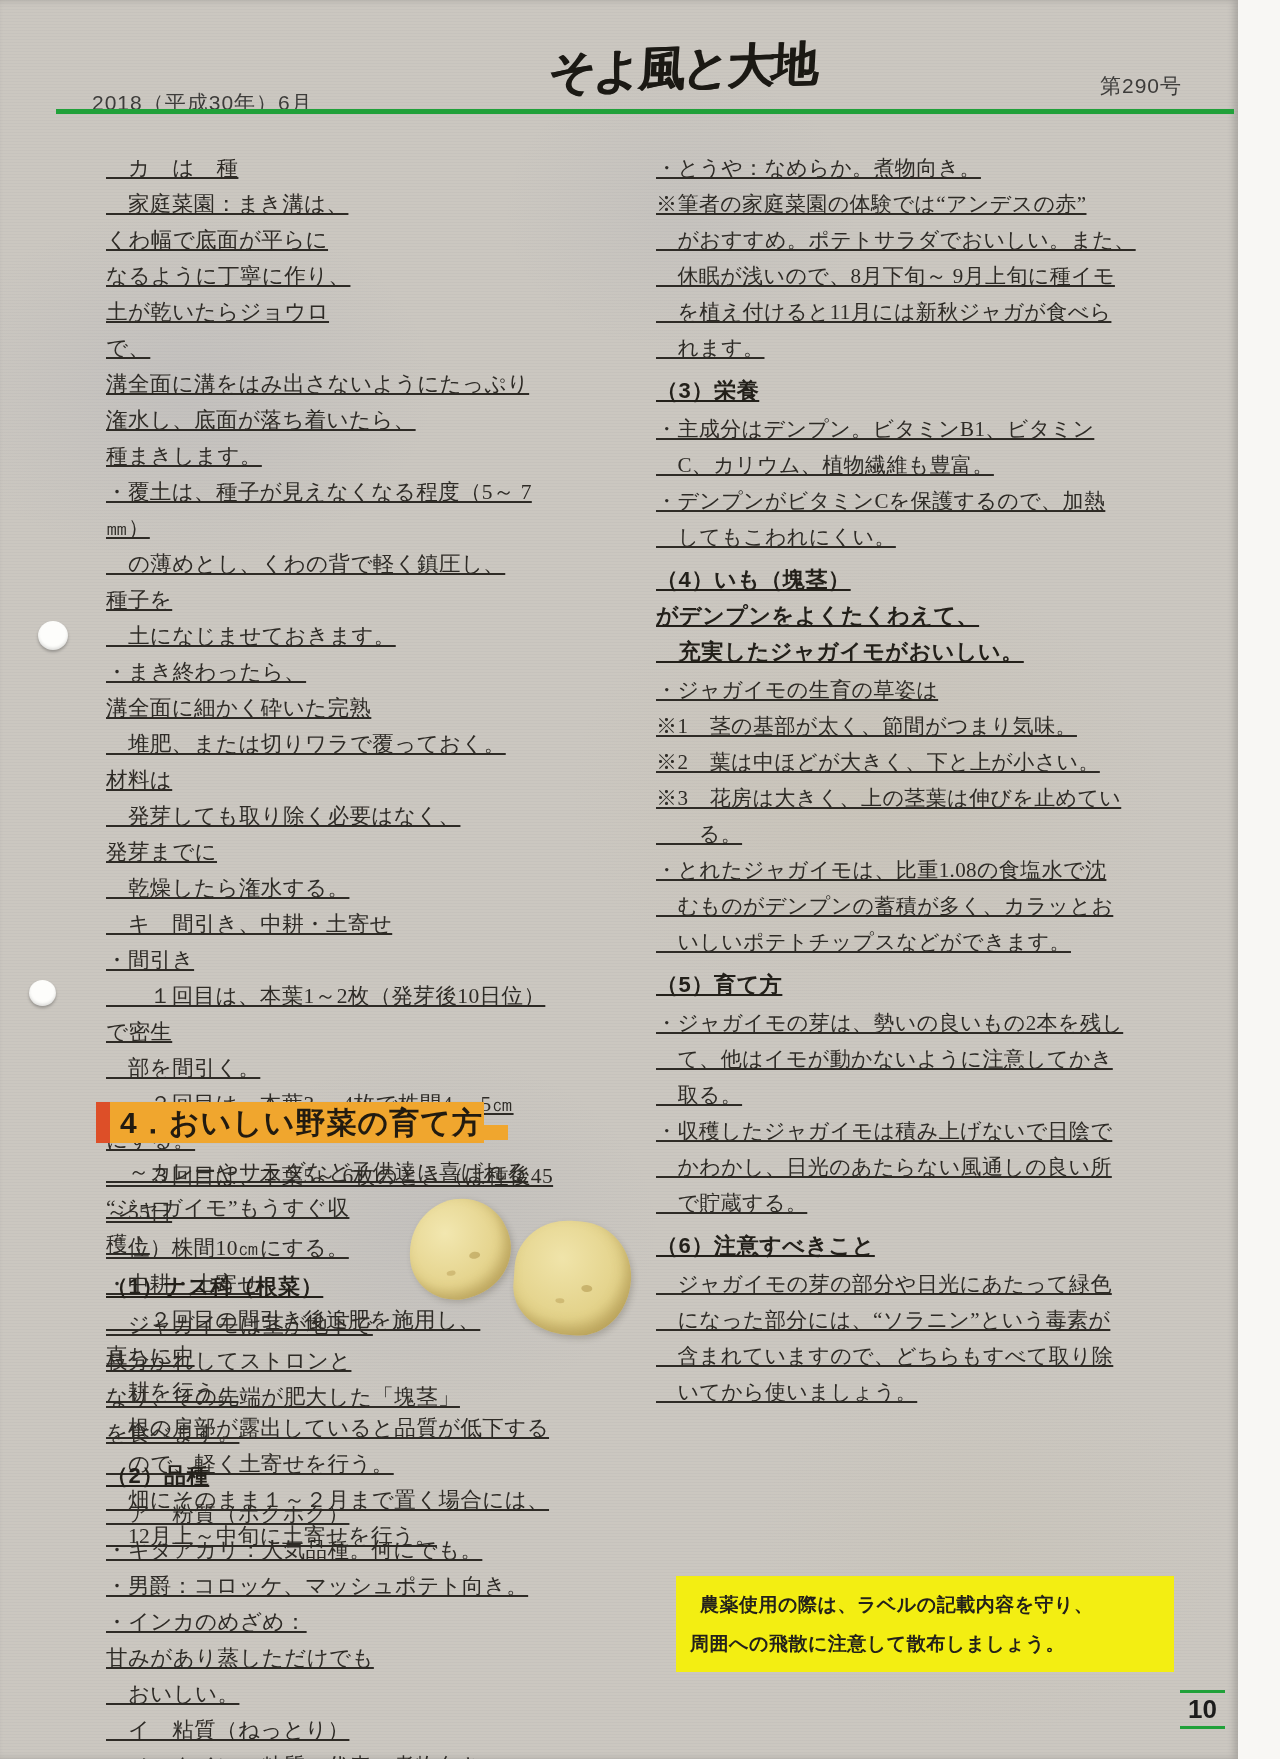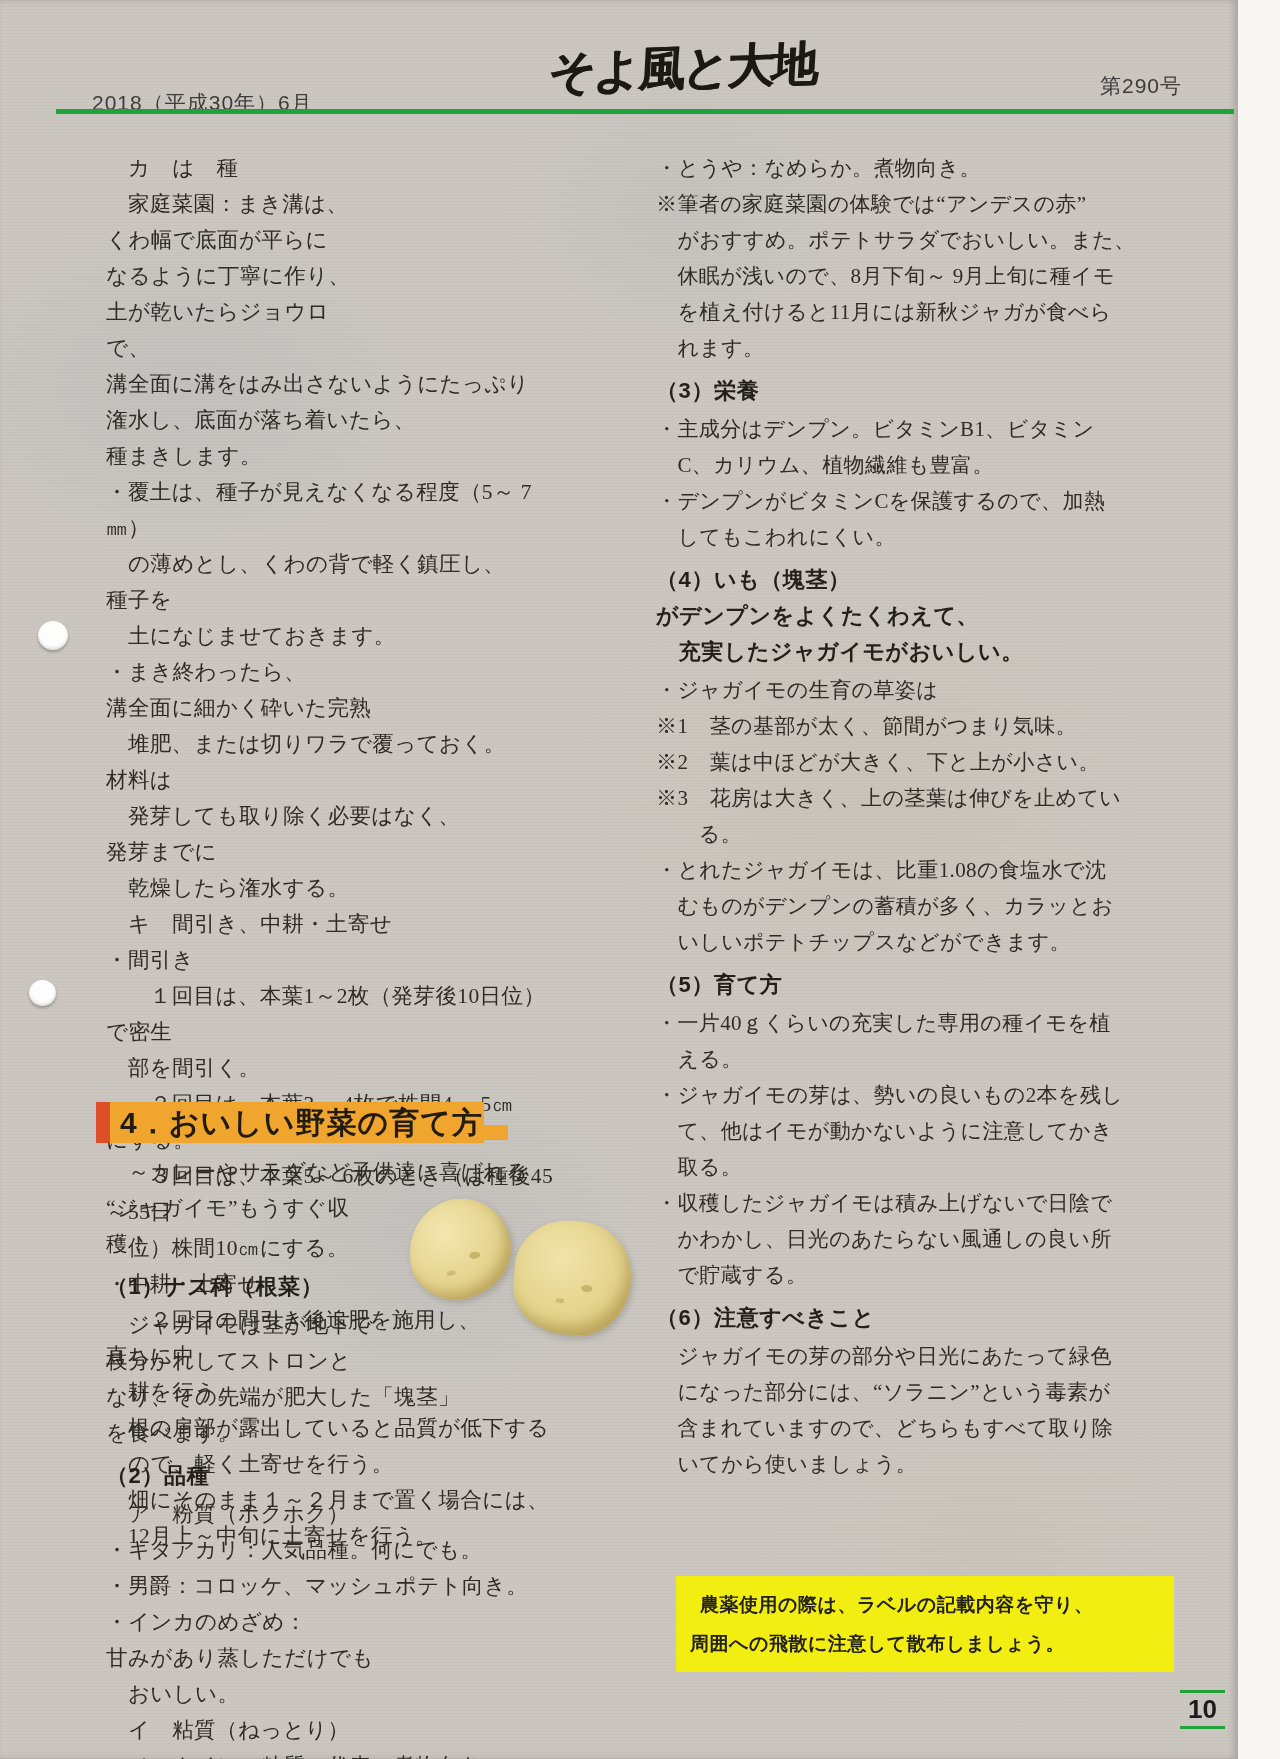--- a/index.html
+++ b/index.html
@@ -31,21 +31,21 @@
   .logo{position:absolute;left:548px;top:38px;font-family:"Liberation Sans","DejaVu Sans",sans-serif;
     font-weight:bold;font-size:47px;line-height:60px;color:#1b1914;letter-spacing:-3px;
     transform:rotate(-2deg) skewX(-5deg);text-shadow:1px 0 #1b1914;white-space:nowrap;}
   .hdr-rule{position:absolute;left:56px;top:109px;width:1178px;height:5px;background:#21a13a;}
 
   
   .col{position:absolute;top:150px;font-size:21.5px;line-height:36px;color:#2e2b26;letter-spacing:.4px;}
   .col-left{left:106px;width:462px;}
   .col-left2{left:106px;width:462px;top:1154px;}
   .col-right{left:656px;width:500px;font-size:21px;}
-  .blk{white-space:pre-line;word-break:keep-all;overflow-wrap:normal;}
+  .blk{white-space:pre-line;word-break:keep-all;overflow-wrap:normal;text-decoration:underline;}
   .gothic{font-family:"Liberation Sans","DejaVu Sans",sans-serif;font-weight:bold;
     font-size:22px;color:#23201a;margin:7px 0 2px;letter-spacing:.6px;}
 
   
   .sec4{position:absolute;left:96px;top:1102px;width:374px;height:41px;
     background:#f0a62e;border-left:14px solid #dd4f28;}
   .sec4::after{content:"";position:absolute;right:-24px;bottom:3px;width:24px;height:15px;background:#f0a62e;}
   .sec4 .t{font-family:"Liberation Sans","DejaVu Sans",sans-serif;font-weight:bold;
     font-size:30px;line-height:41px;padding-left:10px;color:#221b10;letter-spacing:1px;white-space:nowrap;}
 
@@ -162,22 +162,20 @@
 　充実したジャガイモがおいしい。</div>
     <div class="blk">・ジャガイモの生育の草姿は</div>
     <div class="blk">※1　茎の基部が太く、節間がつまり気味。</div>
     <div class="blk">※2　葉は中ほどが大きく、下と上が小さい。</div>
     <div class="blk">※3　花房は大きく、上の茎葉は伸びを止めてい
 　　る。</div>
     <div class="blk">・とれたジャガイモは、比重1.08の食塩水で沈
 　むものがデンプンの蓄積が多く、カラッとお
 　いしいポテトチップスなどができます。</div>
     <div class="blk gothic">（5）育て方</div>
-    <div class="blk">・一片40ｇくらいの充実した専用の種イモを植
-　える。</div>
     <div class="blk">・ジャガイモの芽は、勢いの良いもの2本を残し
 　て、他はイモが動かないように注意してかき
 　取る。</div>
     <div class="blk">・収穫したジャガイモは積み上げないで日陰で
 　かわかし、日光のあたらない風通しの良い所
 　で貯蔵する。</div>
     <div class="blk gothic">（6）注意すべきこと</div>
     <div class="blk">　ジャガイモの芽の部分や日光にあたって緑色
 　になった部分には、“ソラニン”という毒素が
 　含まれていますので、どちらもすべて取り除

